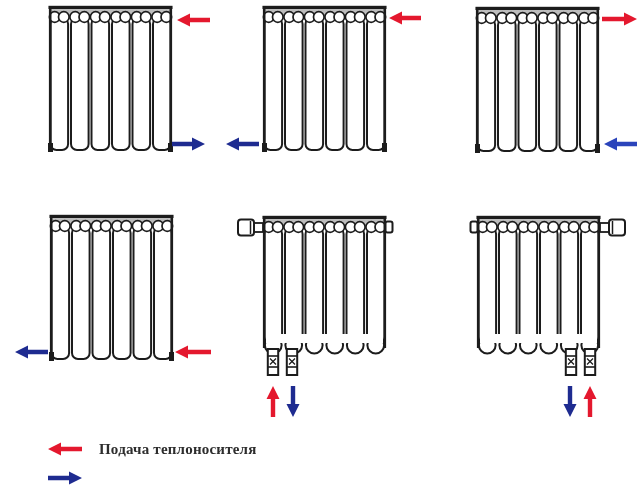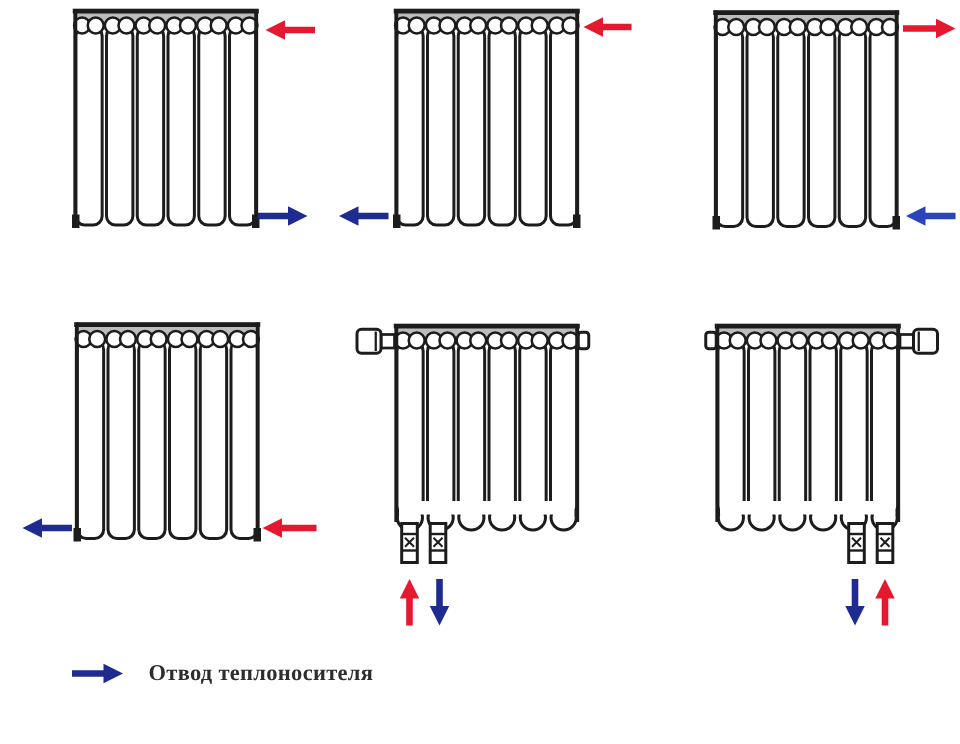--- a/index.html
+++ b/index.html
@@ -224,19 +224,24 @@
         <line x1="107.8" y1="152" x2="118.2" y2="152" stroke="#1c1c1c" stroke-width="1.6"></line>
         <line x1="110" y1="143.5" x2="116" y2="149.5" stroke="#1c1c1c" stroke-width="1.3"></line>
         <line x1="116" y1="143.5" x2="110" y2="149.5" stroke="#1c1c1c" stroke-width="1.3"></line>
       </g>
       <polygon points="567.8,386 567.8,404 563.5,404 570,417 576.5,404 572.2,404 572.2,386" fill="#1e2b90"></polygon>
       <polygon points="587.8,417 587.8,399 583.5,399 590,386 596.5,399 592.2,399 592.2,417" fill="#e4182e"></polygon>
     </svg>
 
   <div class="legend">
     <div class="legend-row">
+      <svg class="legend-arrow" id="legend-arrow-0" width="42" height="18">
+          <polygon points="38,6.8 17,6.8 17,2.5 4,9 17,15.5 17,11.2 38,11.2" fill="#e4182e"></polygon>
+        </svg>
+      <span class="legend-label">Подача теплоносителя</span>
+    </div>
+    <div class="legend-row">
       <svg class="legend-arrow" id="legend-arrow-1" width="42" height="18">
           <polygon points="4,6.8 25,6.8 25,2.5 38,9 25,15.5 25,11.2 4,11.2" fill="#1e2b90"></polygon>
         </svg>
-      <span class="legend-label">Отвод теплоносителя</span>
     </div>
   </div>
 </div>
 
 </body></html>

